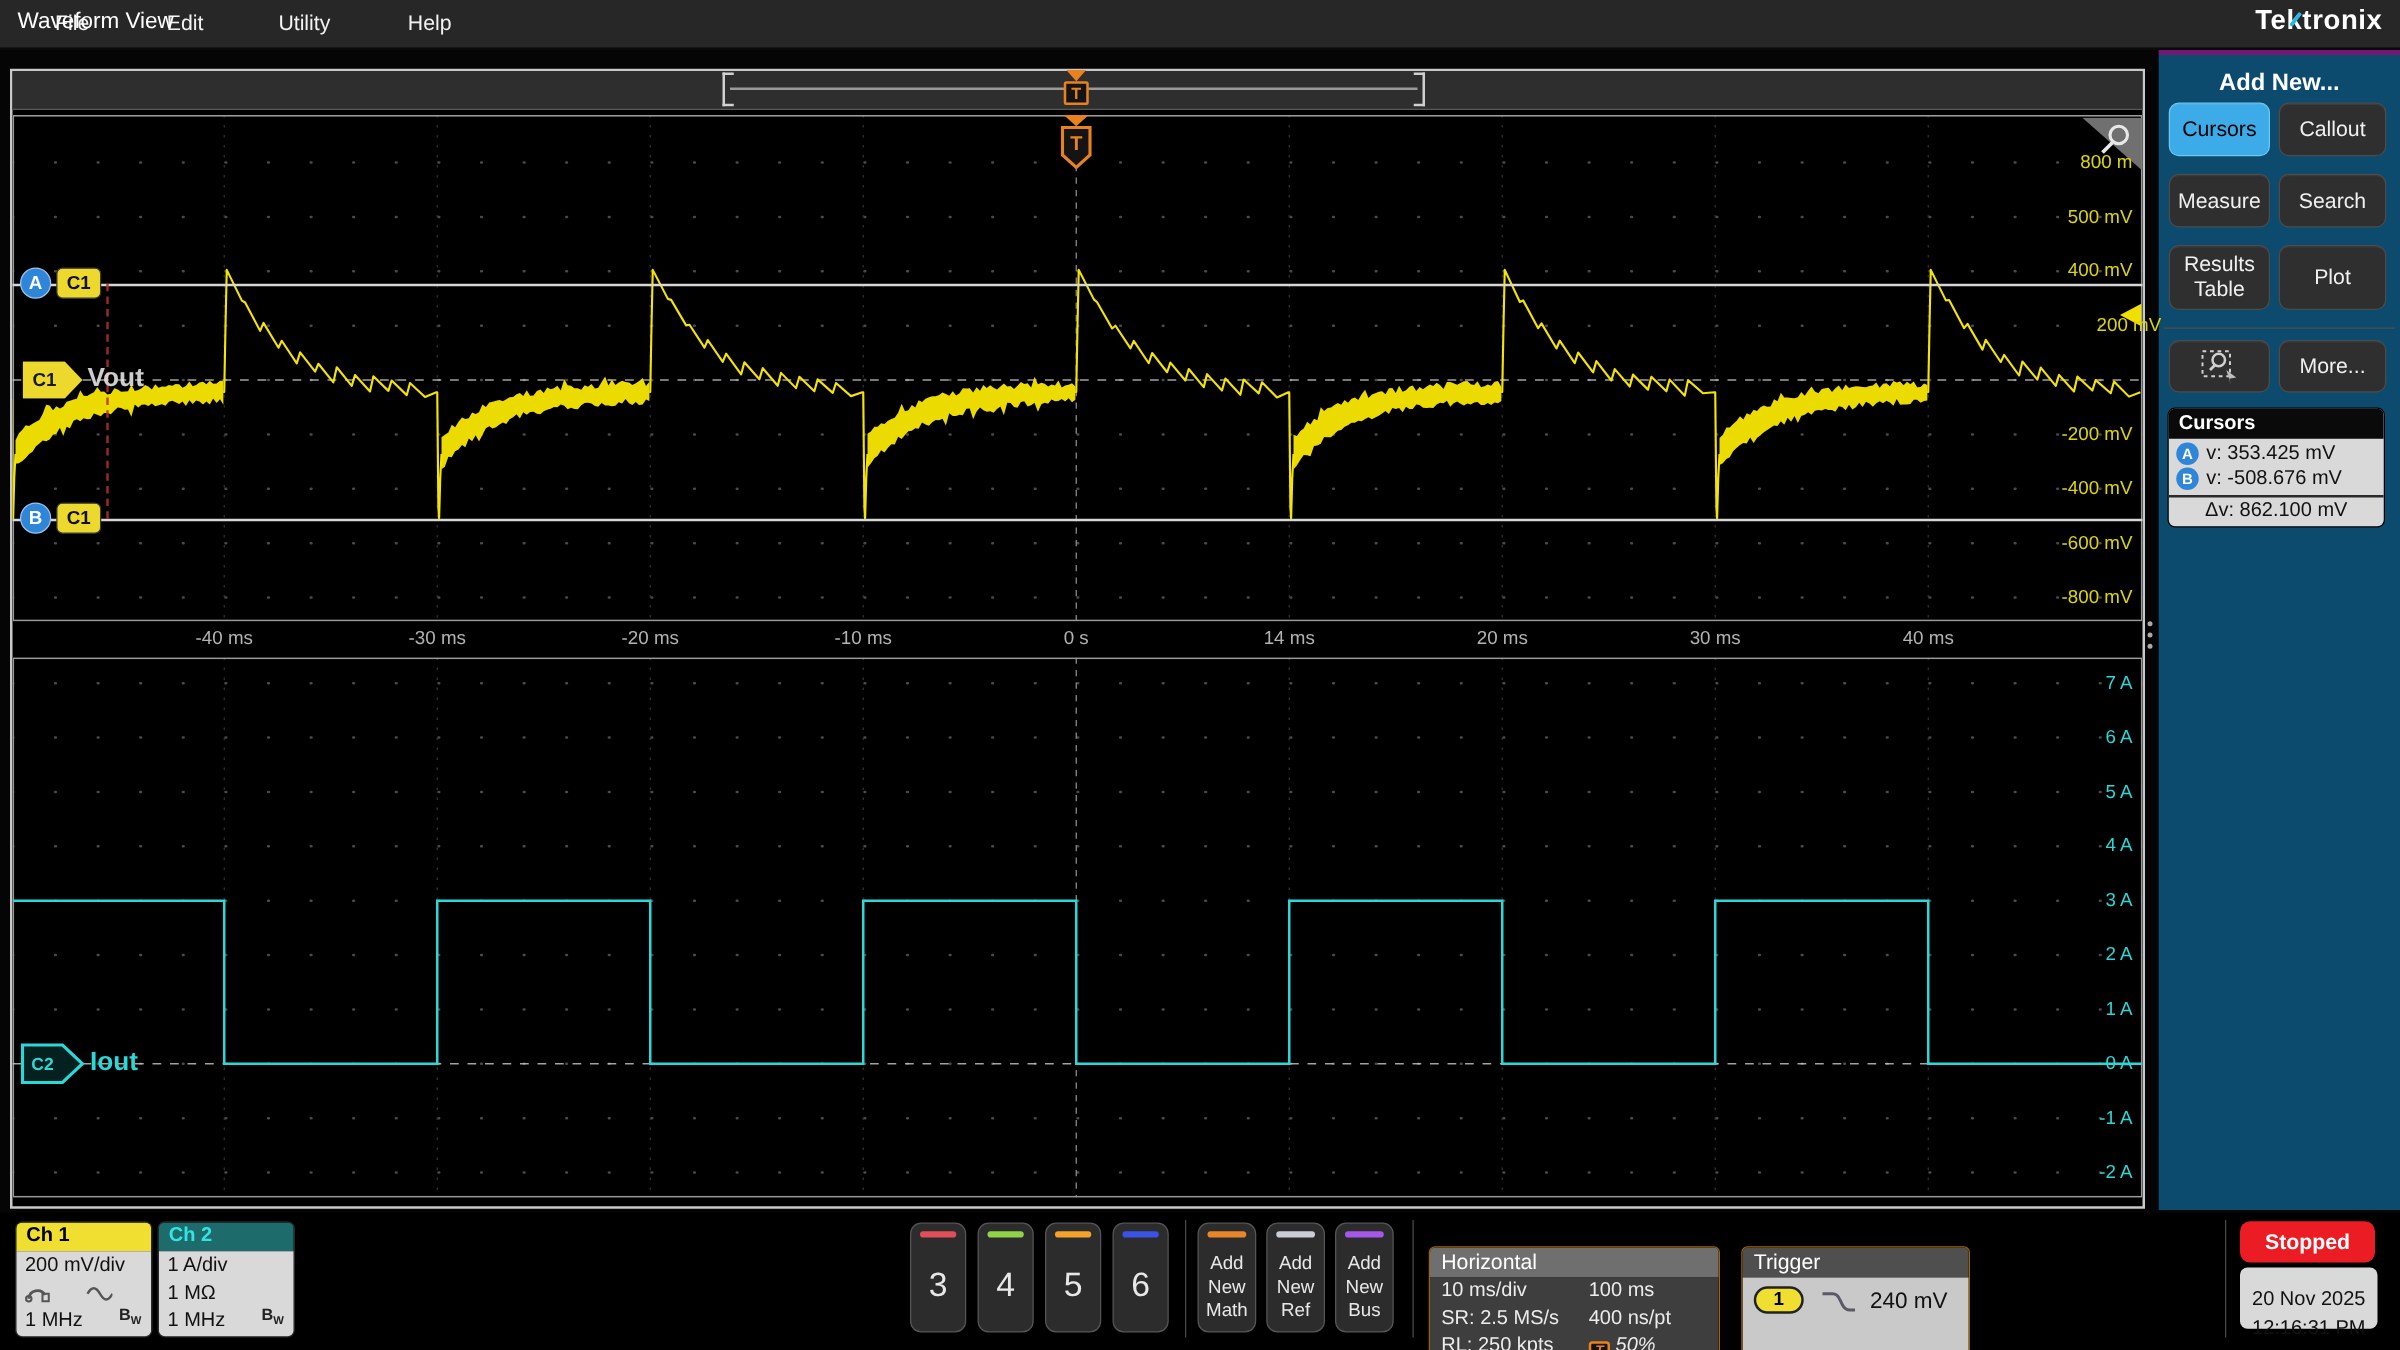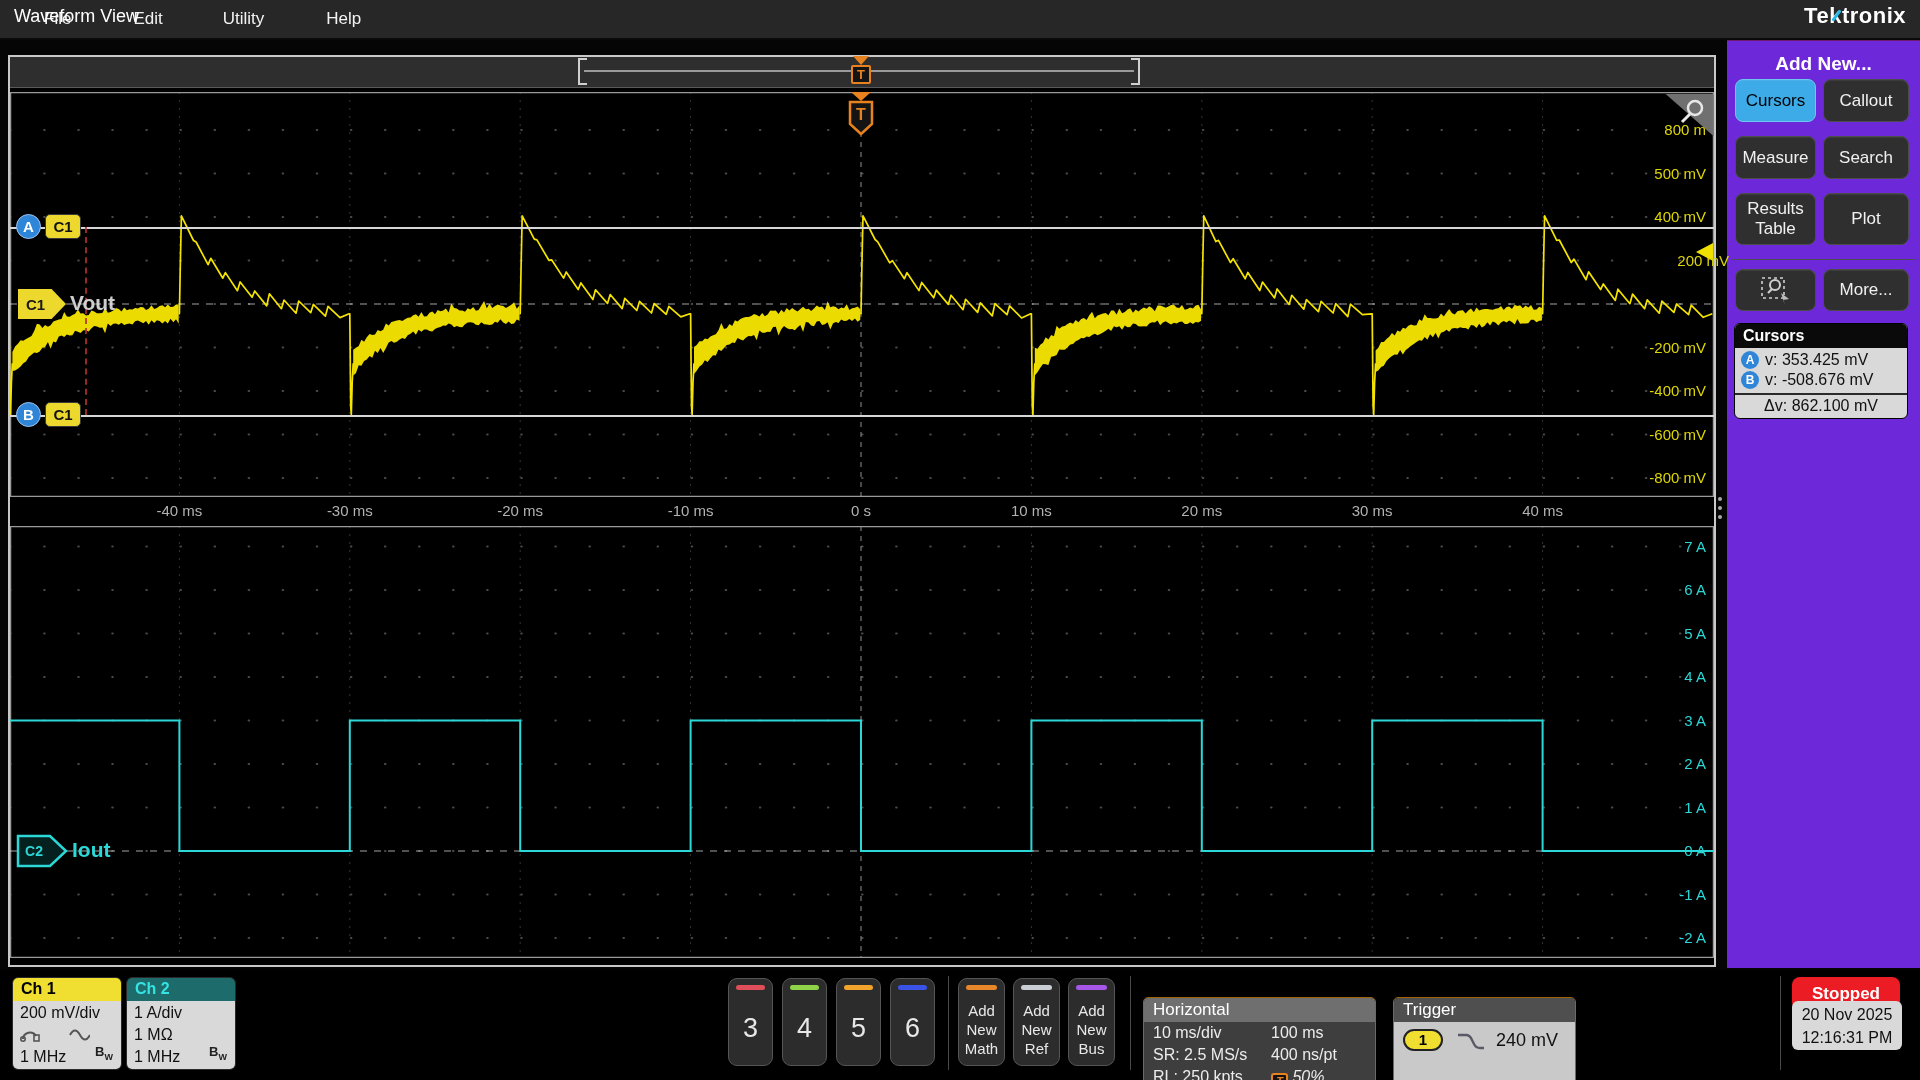--- a/index.html
+++ b/index.html
@@ -52,21 +52,21 @@
 
   #ch1-flag { position:absolute; left:18px; width:48px; height:30px; background:#edd92e; clip-path:polygon(0 0,70% 0,100% 50%,70% 100%,0 100%); color:#1a1a1a; font-weight:bold; font-size:15px; display:flex; align-items:center; justify-content:flex-start; padding-left:8px; }
   #ch1-name { position:absolute; left:70px; color:#e4e4e4; font-size:21px; font-weight:bold; opacity:.9; }
   #ch2-name { position:absolute; left:72px; color:#2bd7d7; font-size:21px; font-weight:bold; }
 
   #trig-arrow { position:absolute; width:0; height:0; border-top:9px solid transparent; border-bottom:9px solid transparent; border-right:17px solid #f0e000; }
   #zoom-corner { position:absolute; left:1652px; top:94px; width:62px; height:56px; background:#7a7a7a; clip-path:polygon(22% 0,100% 0,100% 76%); opacity:.92; }
   #panel-grip { position:absolute; left:1718px; top:497px; width:4px; height:4px; border-radius:50%; background:#aaa; box-shadow:0 9px 0 #aaa, 0 18px 0 #aaa; }
 
   
-  #sidebar { position:absolute; left:1727px; top:40px; width:193px; height:928px; background:#6d28d9; border-top:1px solid #701a75; }
+  #sidebar { position:absolute; left:1727px; top:40px; width:193px; height:928px; background:#0c4a6e; border-top:4px solid #701a75; }
   #sidebar-title { position:absolute; left:0; top:12px; width:100%; text-align:center; color:#fff; font-weight:bold; font-size:19px; }
   .side-btn { position:absolute; background:#2f2f2f; border:1px solid #4c4c4c; border-radius:8px; color:#f0f0f0; font-size:17px; display:flex; align-items:center; justify-content:center; text-align:center; line-height:20px; cursor:pointer; box-shadow:inset 0 1px 0 rgba(255,255,255,.06); }
   .side-btn.active { color:#000; border-color:#6fc6ef; }
   #side-divider { position:absolute; left:4px; top:268px; width:185px; height:1px; background:#4e4e4e; }
 
   #cursors-panel { position:absolute; left:7px; top:282px; width:174px; border:1px solid #000; border-radius:6px; overflow:hidden; background:#d9d9d9; }
   #cursors-panel .hdr { background:#0a0a0a; color:#fff; font-weight:bold; font-size:16px; padding:3px 8px; }
   .cur-row { display:flex; align-items:center; gap:6px; padding:1px 6px; font-size:16px; color:#111; }
   .cur-row .mini-dot { width:18px; height:18px; border-radius:50%; background:#2f86d8; color:#fff; font-size:12px; font-weight:bold; display:flex; align-items:center; justify-content:center; flex:none; }
   #cursors-panel .delta { border-top:2px solid #2a2a2a; text-align:center; font-size:16px; color:#111; padding:2px 0 3px; }
@@ -101,21 +101,21 @@
   #trig-panel .bdy { background:#c9c9c9; height:69px; position:relative; }
   #trig-src { position:absolute; left:9px; top:7px; width:40px; height:22px; background:#f0de30; border:2px solid #222; border-radius:11px; color:#000; font-size:15px; font-weight:bold; text-align:center; line-height:18px; }
   #trig-level { position:absolute; left:102px; top:8px; color:#111; font-size:18px; }
   #acq-panel { left:1586px; width:181px; }
   #acq-panel .hdr { background:#4f4f4f; }
   #acq-panel .bdy { background:#c9c9c9; color:#111; font-size:16px; height:69px; padding:1px 8px 0; line-height:22px; }
   #acq-row1 { display:flex; justify-content:space-between; }
   .t-icon { display:inline-block; width:17px; height:17px; border:2px solid #e8821e; border-radius:3px; background:#141414; color:#e8821e; font-size:11px; font-weight:bold; text-align:center; line-height:13px; vertical-align:-3px; }
 
   #stopped-btn { position:absolute; left:1792px; top:7px; width:108px; height:33px; background:#ec1c24; border-radius:8px; color:#fff; font-weight:bold; font-size:17px; text-align:center; line-height:33px; cursor:pointer; }
-  #datetime { position:absolute; left:1792px; top:31px; width:110px; height:49px; background:#d9d9d9; border-radius:6px; color:#111; font-size:16px; text-align:center; line-height:23px; padding-top:2px; }
+  #datetime { position:absolute; left:1792px; top:44px; width:110px; height:49px; background:#d9d9d9; border-radius:6px; color:#111; font-size:16px; text-align:center; line-height:23px; padding-top:14px; }
 
   .trig-flag { pointer-events:none; }
 </style>
 </head>
 <body>
 
 <div id="screen">
 
   <div id="menu-bar">
     <div class="menu-item">File</div>
@@ -364,17 +364,17 @@
     <div class="axis-label ch2" style="left: 1636px; top: 755px;">2 A</div>
     <div class="axis-label ch2" style="left: 1636px; top: 798.5px;">1 A</div>
     <div class="axis-label ch2" style="left: 1636px; top: 842px;">0 A</div>
     <div class="axis-label ch2" style="left: 1636px; top: 885.5px;">-1 A</div>
     <div class="axis-label ch2" style="left: 1636px; top: 929px;">-2 A</div>
     <div class="time-label" style="left: 139.4px;">-40 ms</div>
     <div class="time-label" style="left: 309.8px;">-30 ms</div>
     <div class="time-label" style="left: 480.2px;">-20 ms</div>
     <div class="time-label" style="left: 650.6px;">-10 ms</div>
     <div class="time-label" style="left: 821px;">0 s</div>
-    <div class="time-label" style="left: 991.4px;">10 ms</div>
+    <div class="time-label" style="left: 991.4px;">14 ms</div>
     <div class="time-label" style="left: 1161.8px;">20 ms</div>
     <div class="time-label" style="left: 1332.2px;">30 ms</div>
     <div class="time-label" style="left: 1502.6px;">40 ms</div>
   </div>
 
 </body></html>

